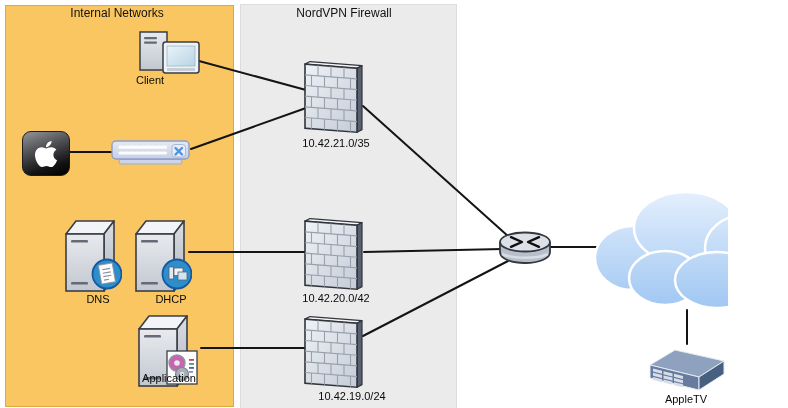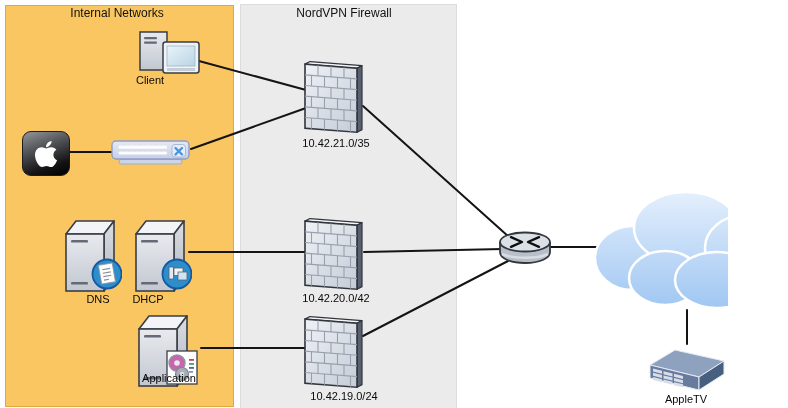--- a/index.html
+++ b/index.html
@@ -150,21 +150,21 @@
 
   <div class="node" style="left:134px;top:218px">
     <svg width="58" height="76" viewBox="0 0 58 76">
       <use href="#srv-body"></use>
       <circle cx="43" cy="56" r="14.5" fill="#2E8ECC" stroke="#1459A0" stroke-width="1.8"></circle>
       <rect x="35" y="49" width="4.5" height="12" fill="#E6EAF0" stroke="#55636F" stroke-width="0.8"></rect>
       <rect x="40" y="50" width="9" height="7.5" fill="#F2F6FA" stroke="#55636F" stroke-width="0.8"></rect>
       <rect x="44" y="54" width="9" height="8" fill="#CFE4F2" stroke="#55636F" stroke-width="0.8"></rect>
     </svg>
   </div>
-  <div class="lbl" style="left:148px;top:293px">DHCP</div>
+  <div class="lbl" style="left:171px;top:293px">DHCP</div>
 
   <div class="node" style="left:137px;top:313px">
     <svg width="64" height="76" viewBox="0 0 64 76">
       <use href="#srv-body"></use>
       <rect x="30" y="38" width="30" height="33" fill="#FFFFFF" stroke="#3A3E46" stroke-width="1.3"></rect>
       <circle cx="40" cy="50" r="8" fill="#C766AE" stroke="#8E94A0" stroke-width="1.4"></circle>
       <circle cx="40" cy="50" r="2.8" fill="#E8EAEE"></circle>
       <circle cx="45" cy="61" r="6.5" fill="#A9AFBA" stroke="#7E8590" stroke-width="1.2"></circle>
       <circle cx="45" cy="61" r="2.2" fill="#DDE0E5"></circle>
       <rect x="52" y="46" width="5" height="1.8" fill="#C04848"></rect>
@@ -187,21 +187,21 @@
         <use href="#fw-shape"></use>
       </svg>
   </div>
   <div class="lbl" style="left:336px;top:292px">10.42.20.0/42</div>
 
   <div class="node" style="left:303px;top:315px">
     <svg width="64" height="78" viewBox="0 0 64 78">
         <use href="#fw-shape"></use>
       </svg>
   </div>
-  <div class="lbl" style="left:344px;top:390px">10.42.19.0/24</div>
+  <div class="lbl" style="left:352px;top:390px">10.42.19.0/24</div>
 
   <div class="node" style="left:498px;top:229px">
     <svg width="54" height="38" viewBox="0 0 54 38">
       <path d="M2 13 L2 23 C2 29.6 13 34 27 34 C41 34 52 29.6 52 23 L52 13" fill="#B9BFCA" stroke="#33373E" stroke-width="1.8"></path>
       <path d="M4 25 C15 30 39 30 50 25" stroke="#DCE0E6" stroke-width="2.5" fill="none" opacity="0.9"></path>
       <ellipse cx="27" cy="13" rx="25" ry="9.5" fill="#DCE0E7" stroke="#33373E" stroke-width="1.8"></ellipse>
       <g stroke="#0E0E0E" stroke-width="2.4" fill="none" stroke-linecap="round" stroke-linejoin="round">
         <polyline points="13,8.2 24,13 13,17.8"></polyline>
         <polyline points="41,8.2 30,13 41,17.8"></polyline>
       </g>

